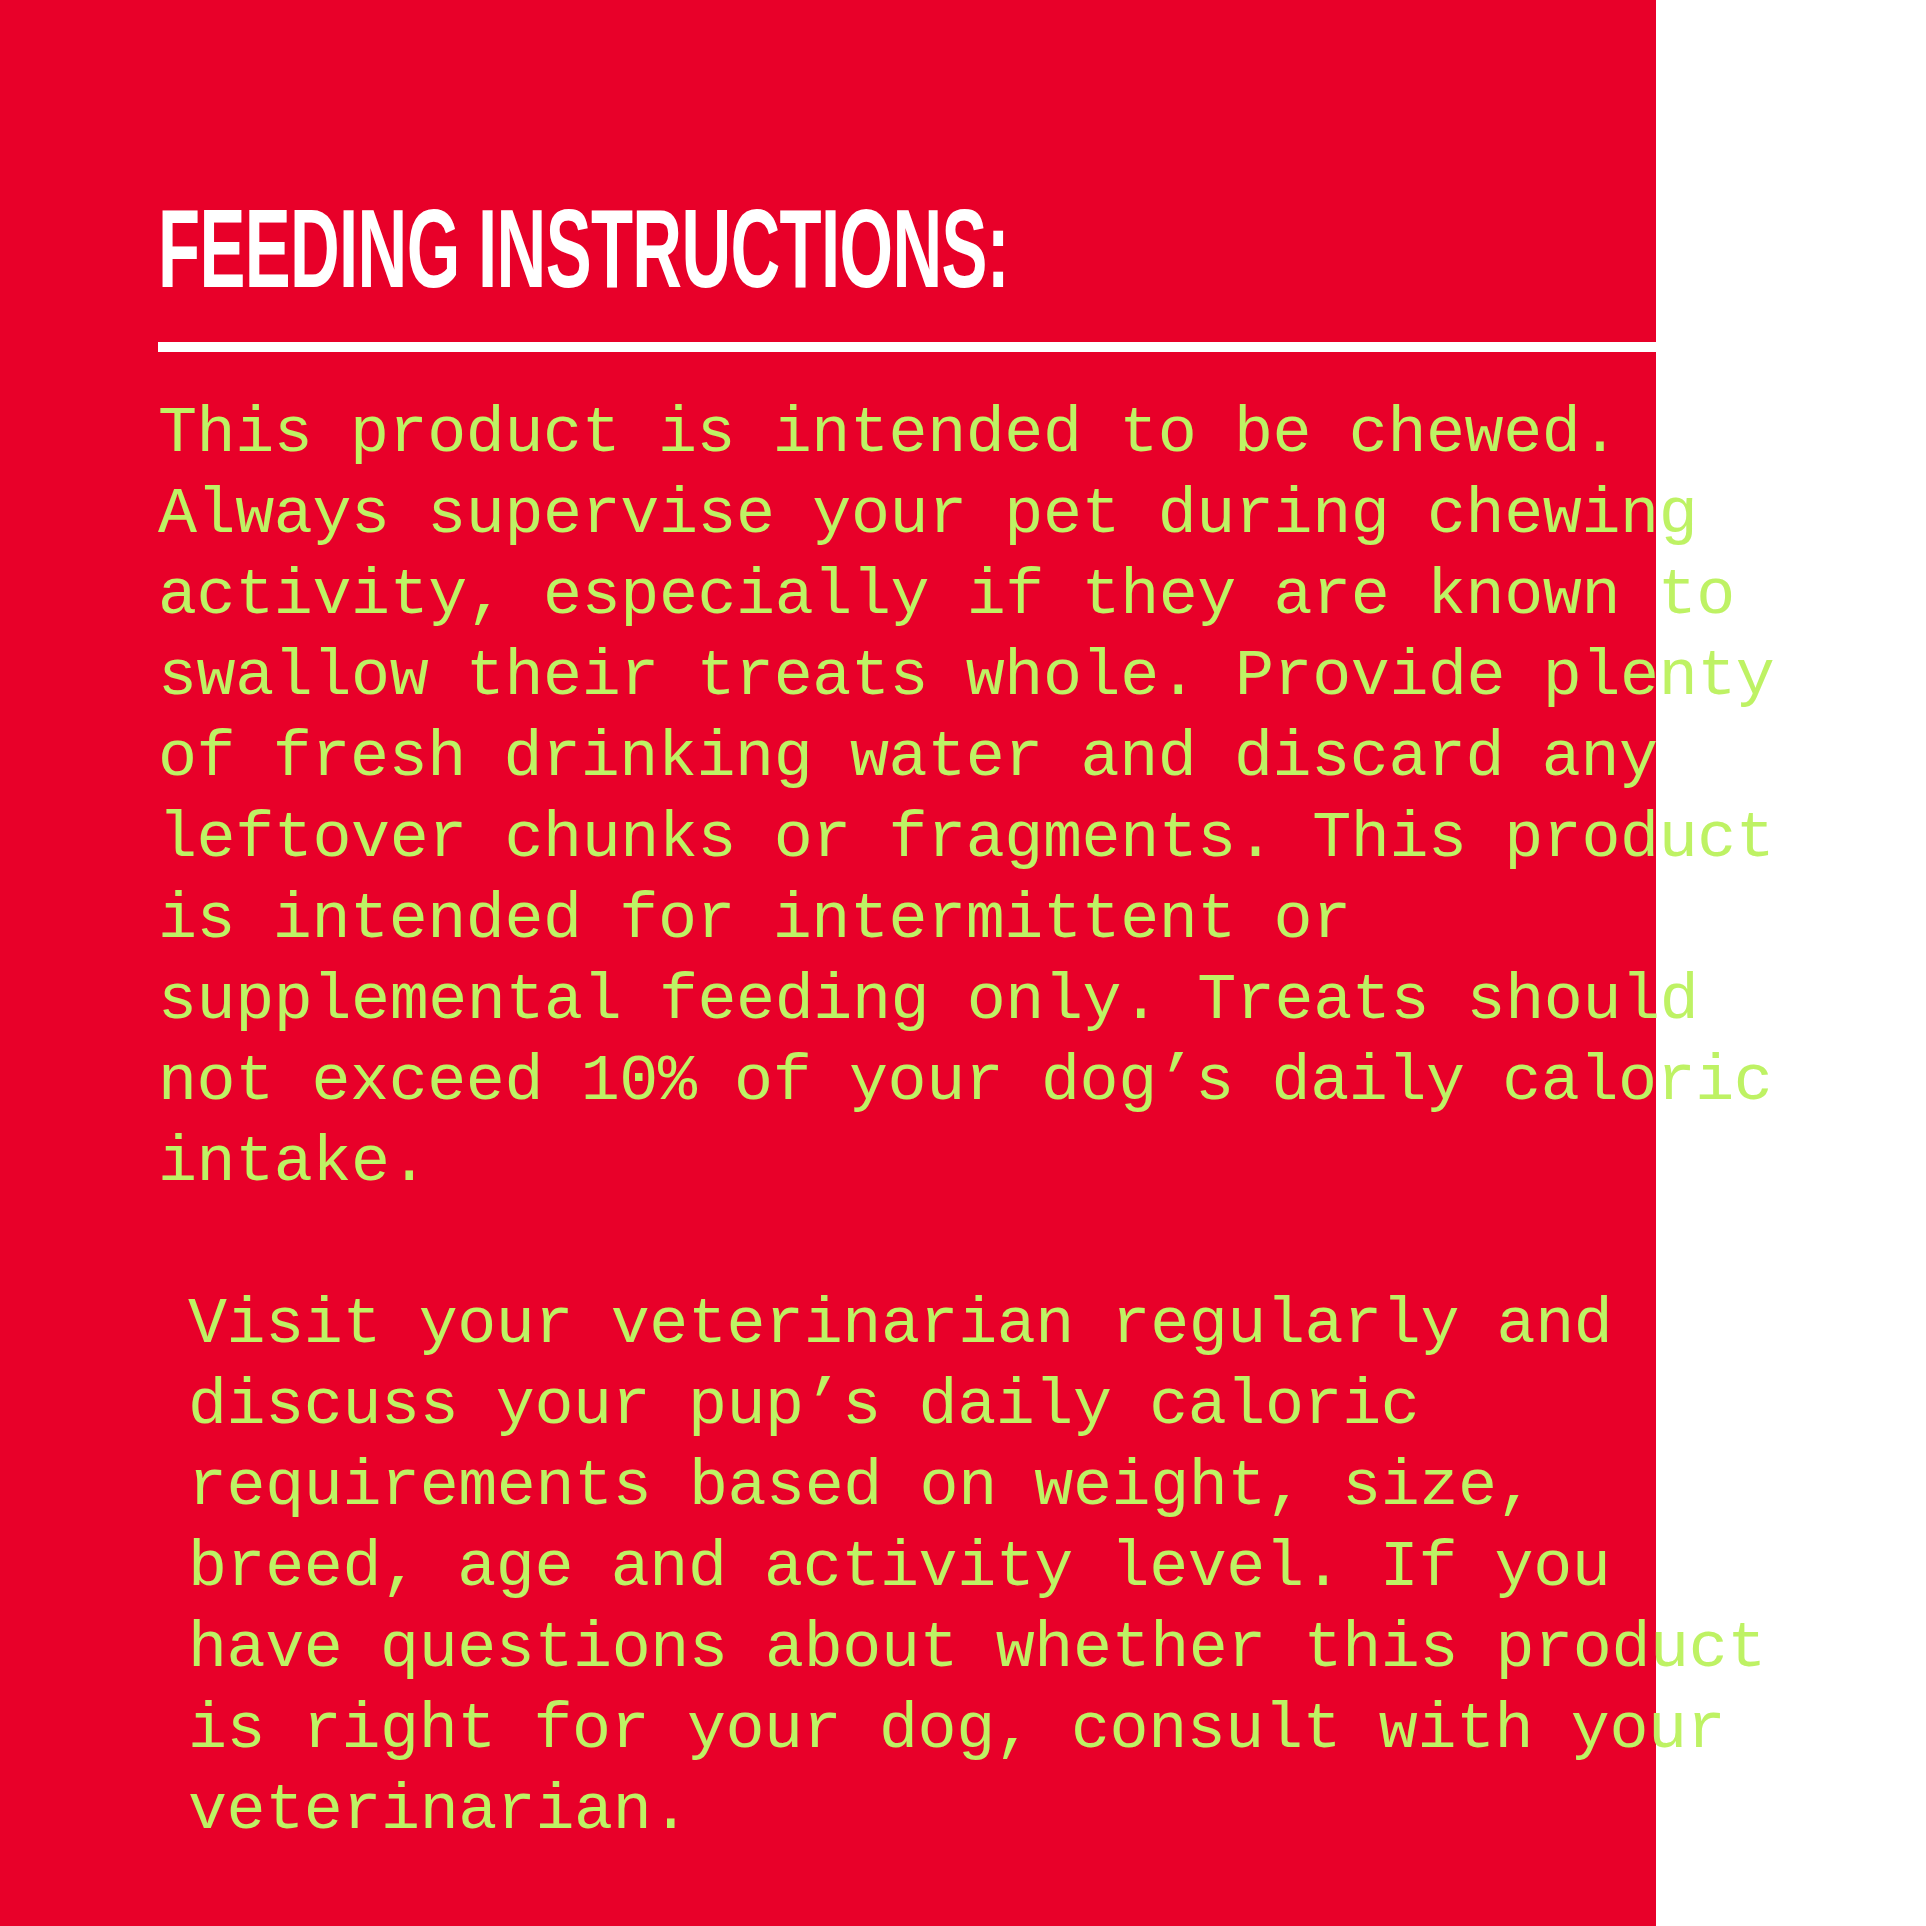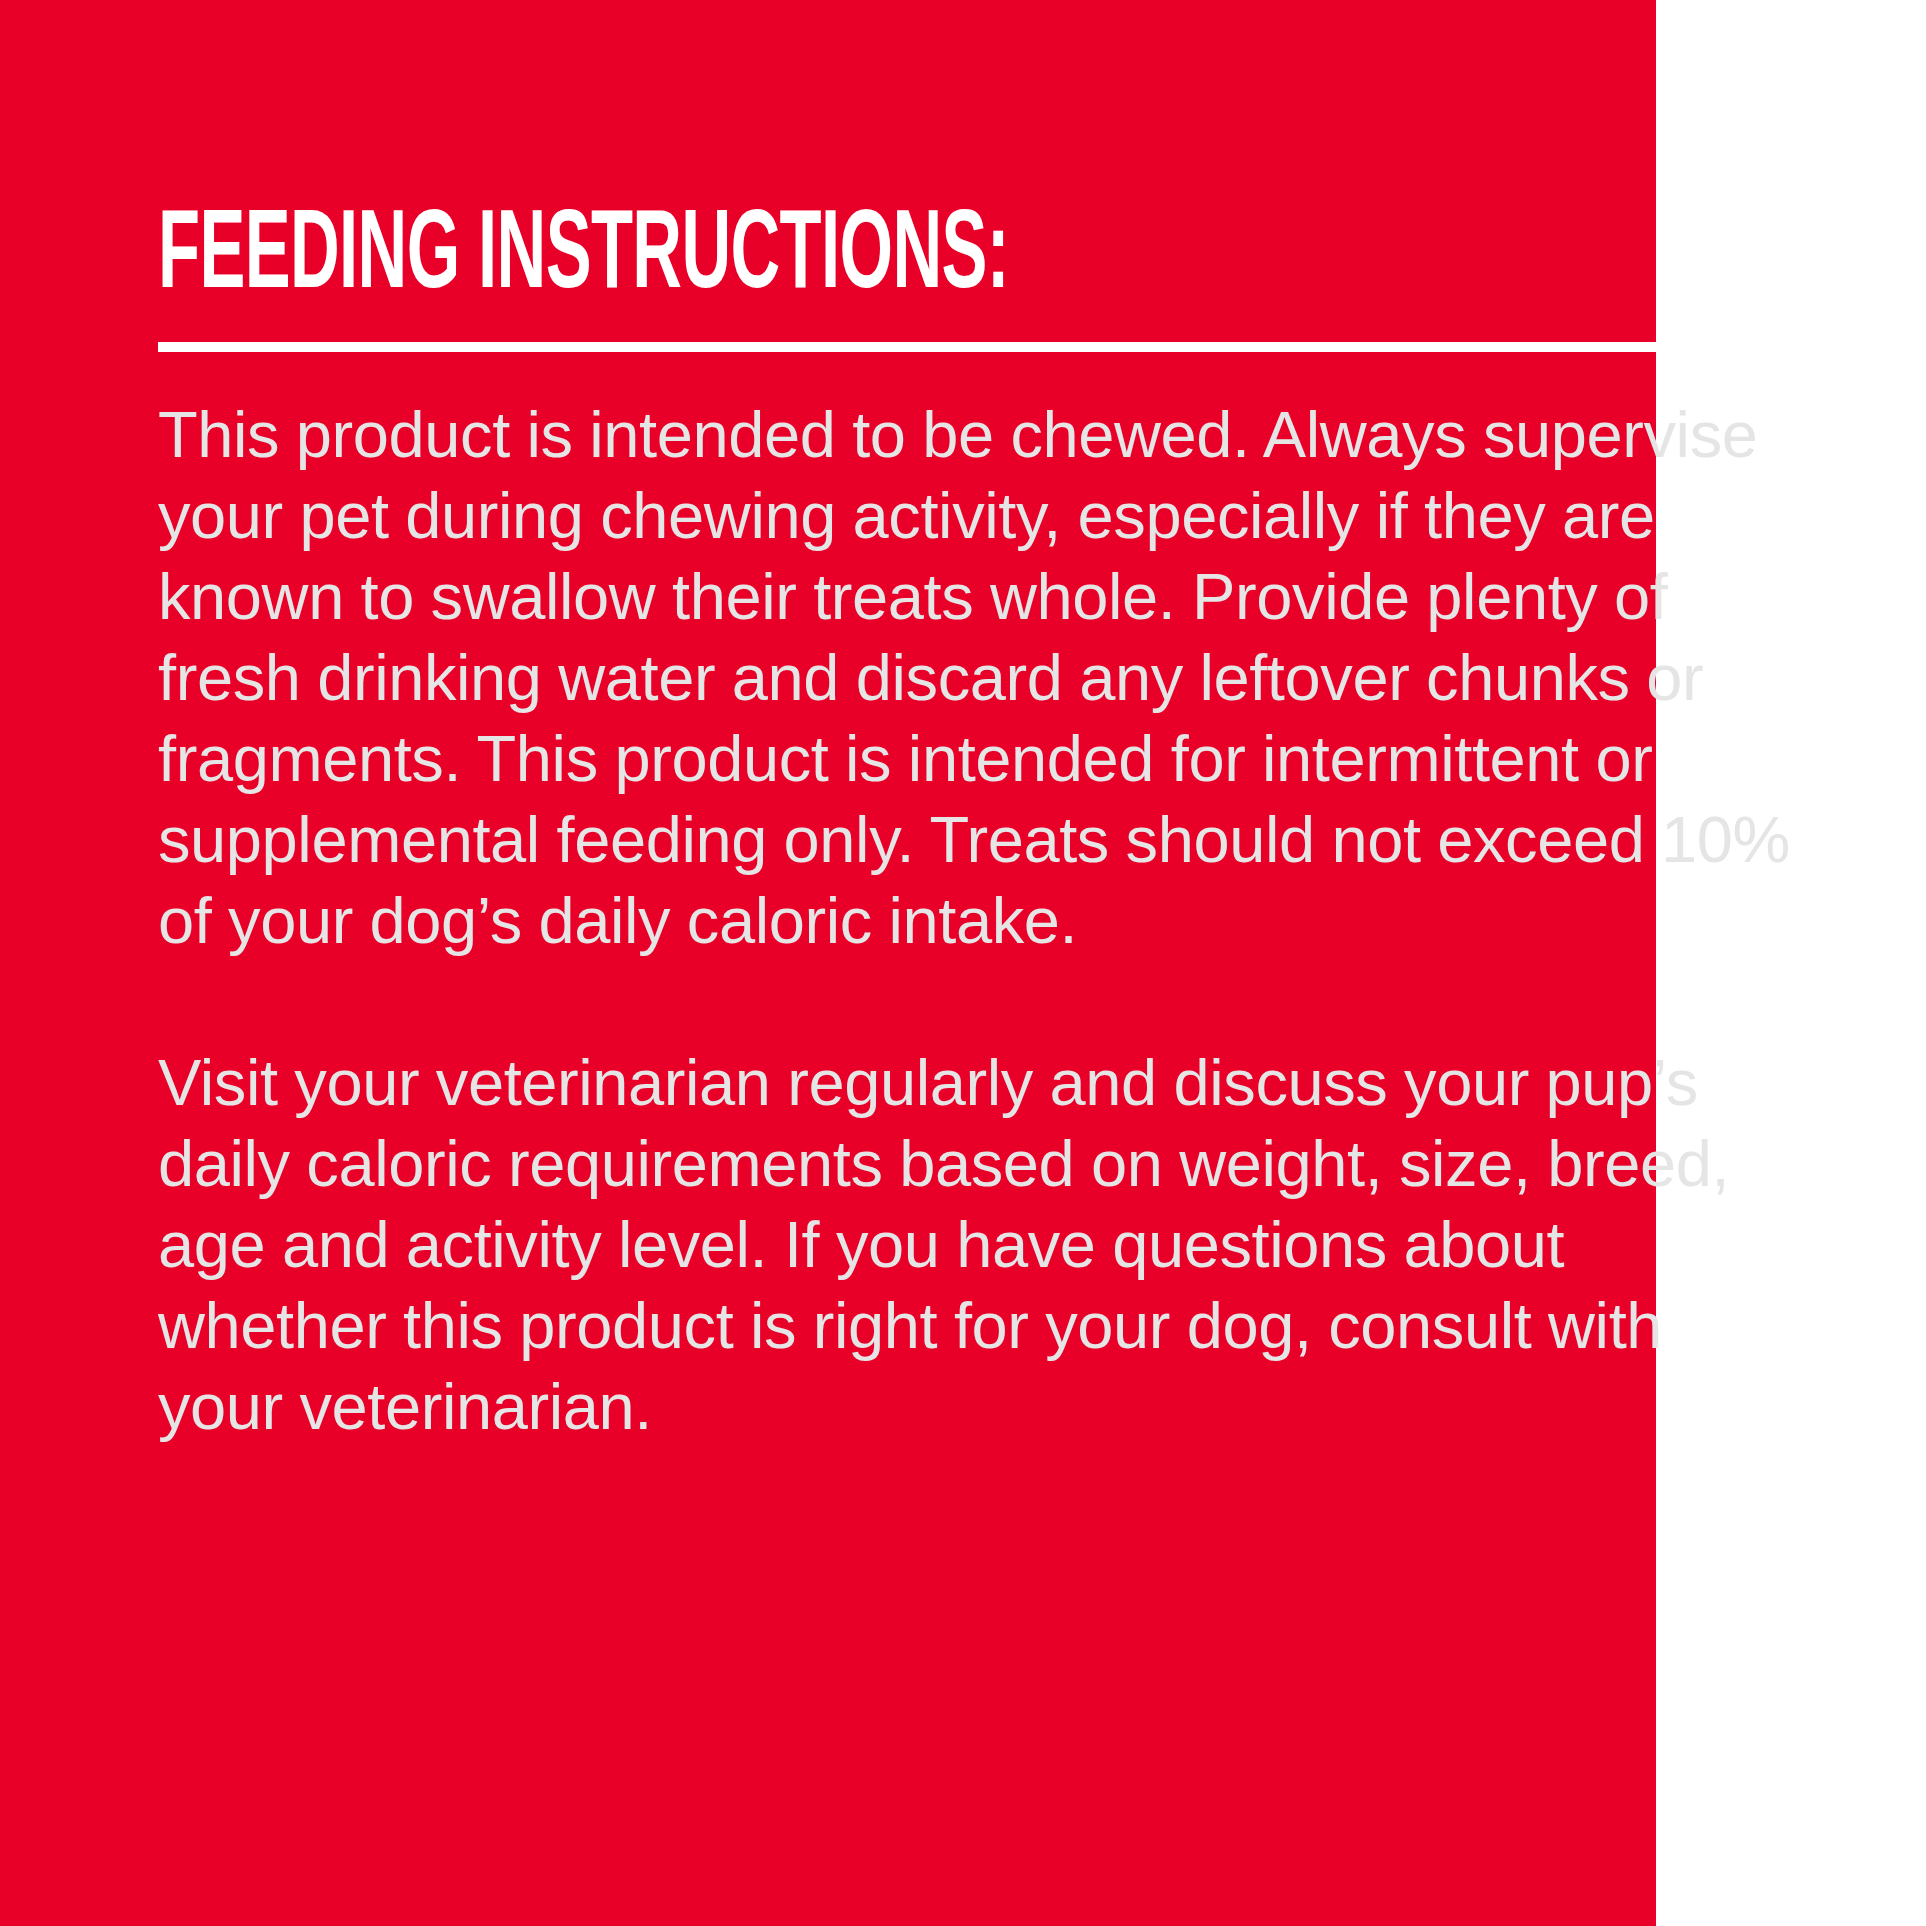--- a/index.html
+++ b/index.html
@@ -59,32 +59,33 @@
 
   
   #body-copy {
     position: absolute;
     left: 158px;
     top: 394px;
     width: 1634px;
   }
 
   .para {
-    color: #e5e5e5;
-    font-family: Liberation Sans, sans-serif;
+    color: #bef264;
+    font-family: Liberation Mono, monospace;
     font-weight: 400;
     font-size: 65px;
     line-height: 81px;
     letter-spacing: -0.4px;
     margin: 0;
     word-spacing: -1px;
   }
 
   .para + .para {
     margin-top: 81px;
+    margin-left: 30px;
   }
 </style>
 </head>
 <body>
 
 <div id="panel">
 
   <div id="content">
     <h1 id="heading">FEEDING INSTRUCTIONS:</h1>
   </div>

